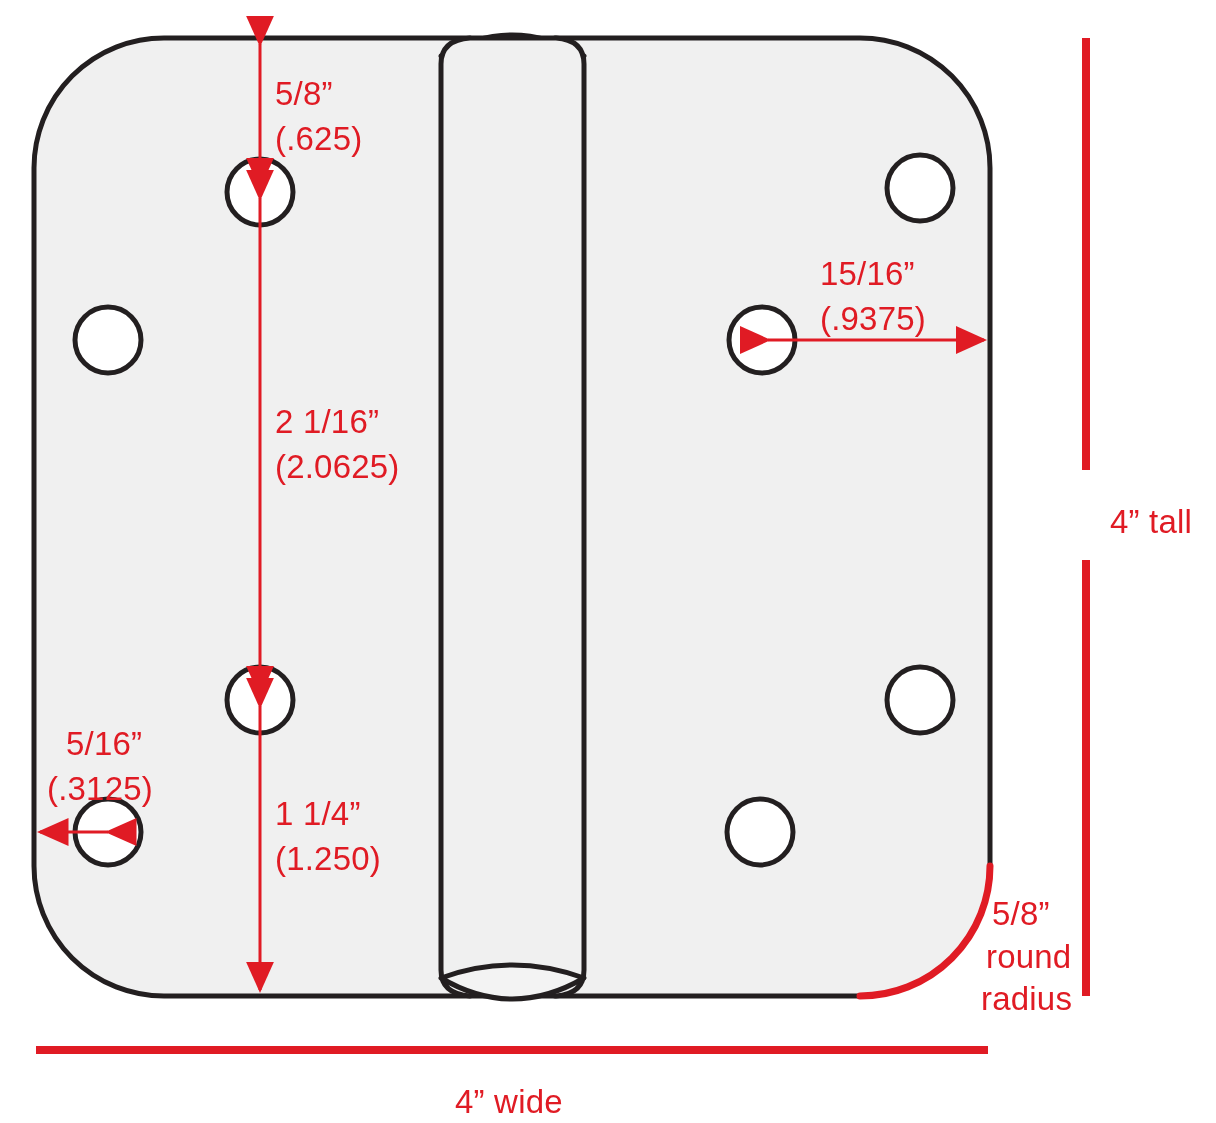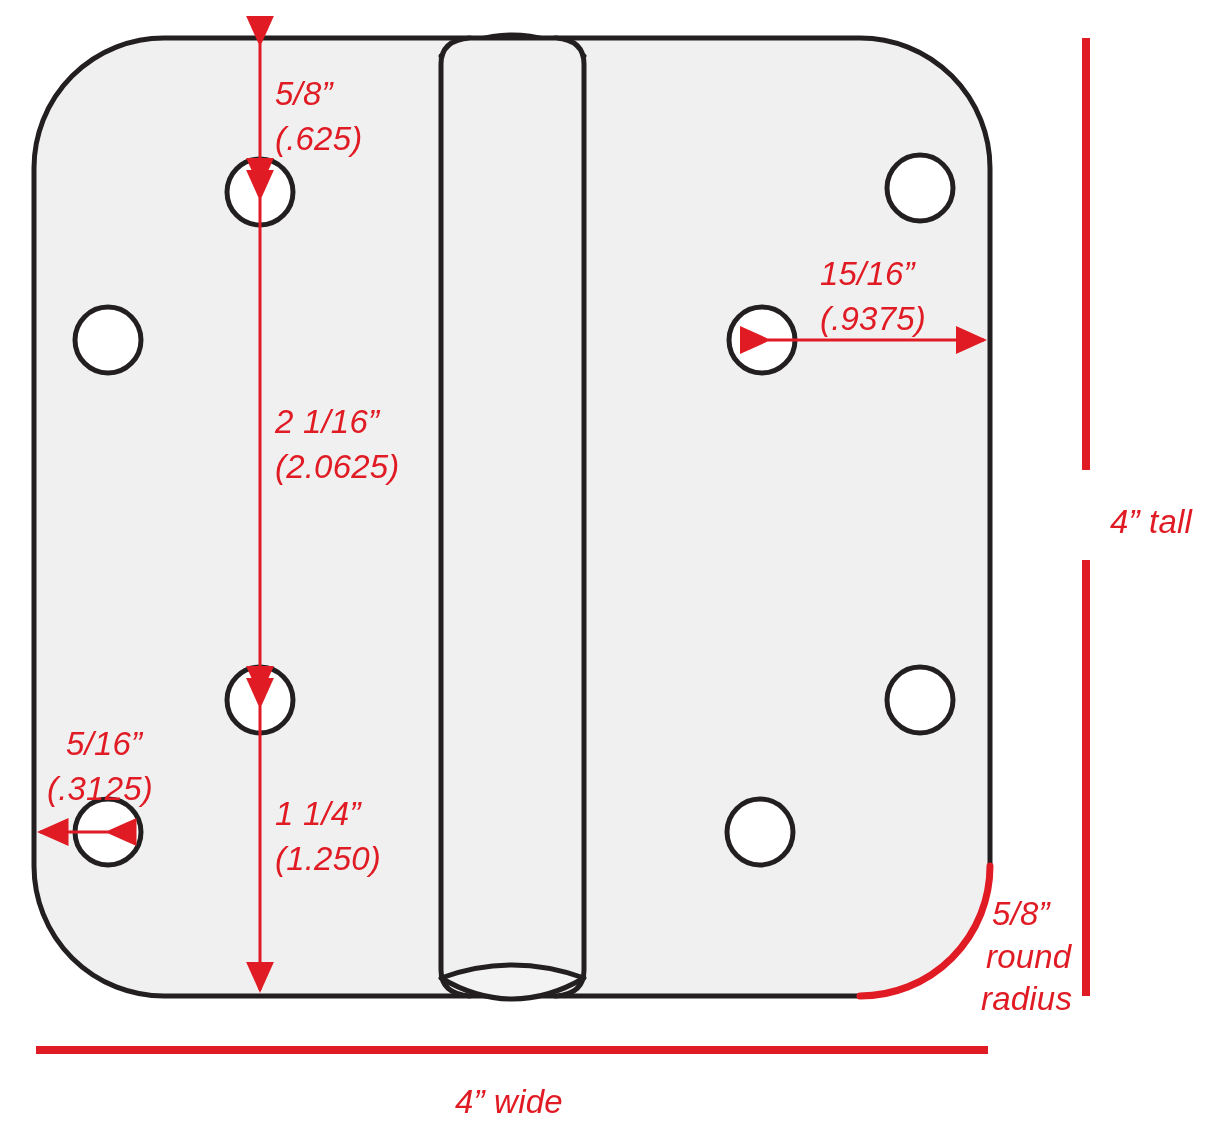--- a/index.html
+++ b/index.html
@@ -10,21 +10,20 @@
   body {
     width: 1216px;
     height: 1123px;
     font-family: "Liberation Sans", sans-serif;
     overflow: hidden;
   }
   #diagram-root {
     position: relative;
     width: 1216px;
     height: 852px;
-    font-style: italic;
   }
   svg#hinge-svg {
     display: block;
     width: 1216px;
     height: 1123px;
   }
   .dim-text {
     font-family: "Liberation Sans", sans-serif;
     font-size: 33px;
     fill: #e01b24;

